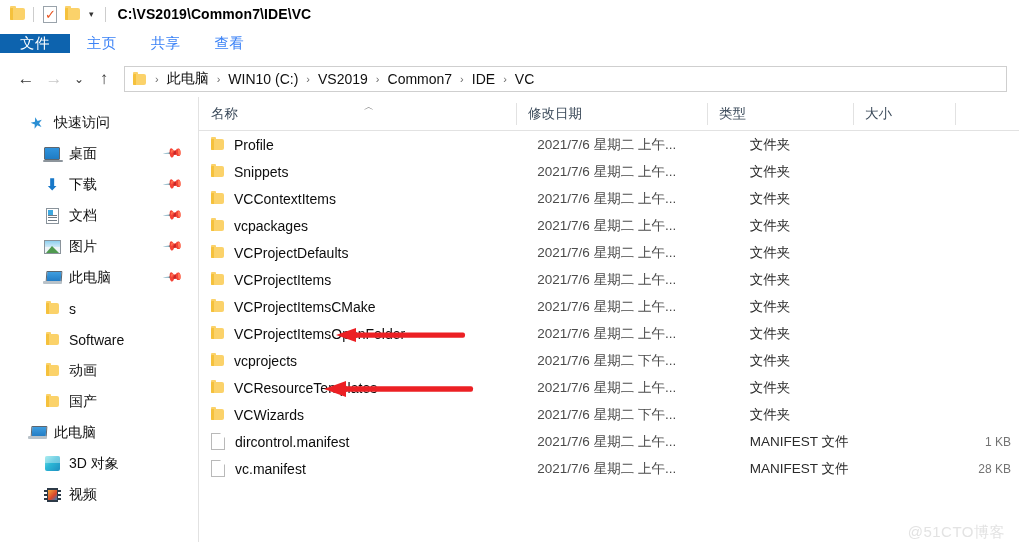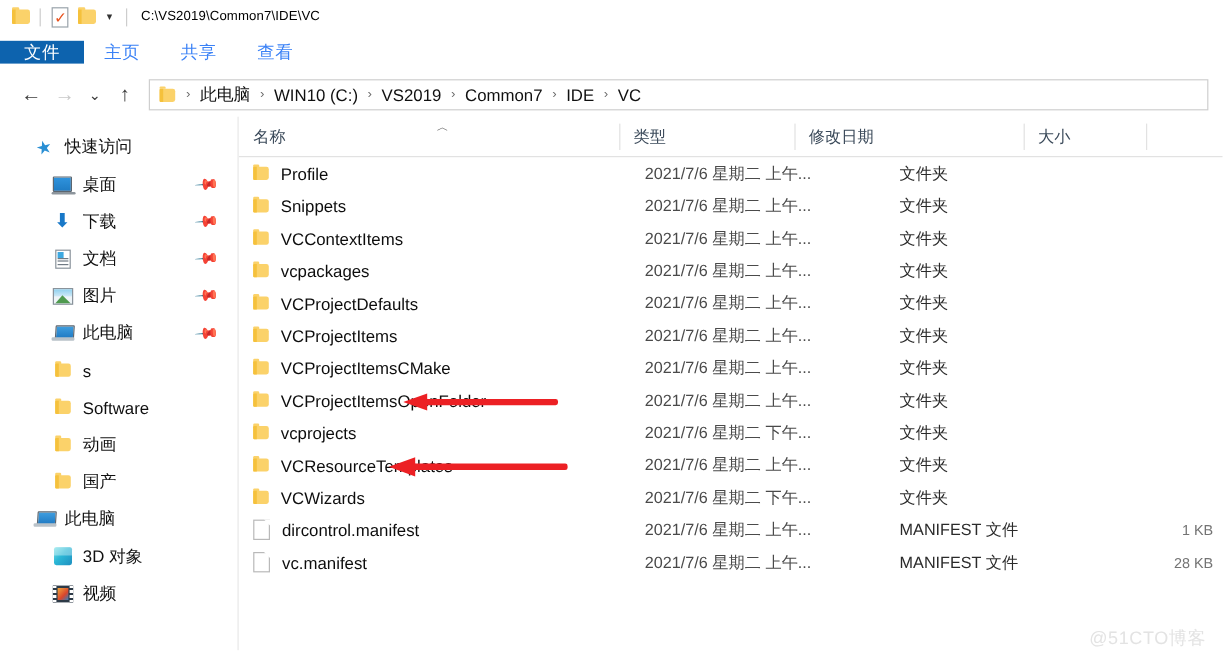--- a/index.html
+++ b/index.html
@@ -18,25 +18,26 @@
     height: 28px;
     display: flex;
     align-items: center;
     padding-left: 6px;
     background: #ffffff;
   }
   .qat-item { width: 22px; height: 22px; display: flex; align-items: center; justify-content: center; }
   .qat-sep { width: 1px; height: 15px; background: #cdcdcd; margin: 0 5px; }
   .qat-caret { font-size: 9px; color: #333; padding: 0 6px; }
   .title-text {
-    font-size: 11px;
+    font-size: 14px;
     color: #000;
     margin-left: 7px;
     white-space: nowrap;
     letter-spacing: 0.1px;
+    font-weight: bold;
   }
 
   
   .folder {
     position: relative;
     width: 15px; height: 12px;
     background: #fbd26a;
     border-radius: 1px 2px 2px 1px;
     display: inline-block;
   }
@@ -535,22 +536,22 @@
     </div>
   </div>
 
   <div class="filepane">
 
     <div class="colhead">
       <div class="col col-name">
         <span>名称</span>
         <span class="sort-caret">︿</span>
       </div>
+      <div class="col col-date">修改日期</div>
       <div class="col col-type">类型</div>
-      <div class="col col-date">修改日期</div>
       <div class="col col-size">大小</div>
       <div class="col col-tail"></div>
     </div>
 
     <div class="rows">
 
       <div class="row">
         <div class="cell-name">
           <span class="folder sm"></span>
           <span class="nm">Profile</span>

